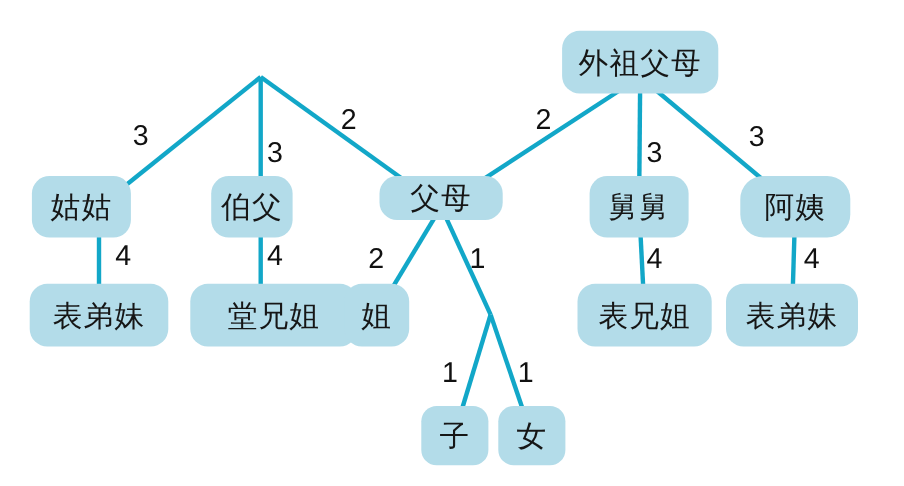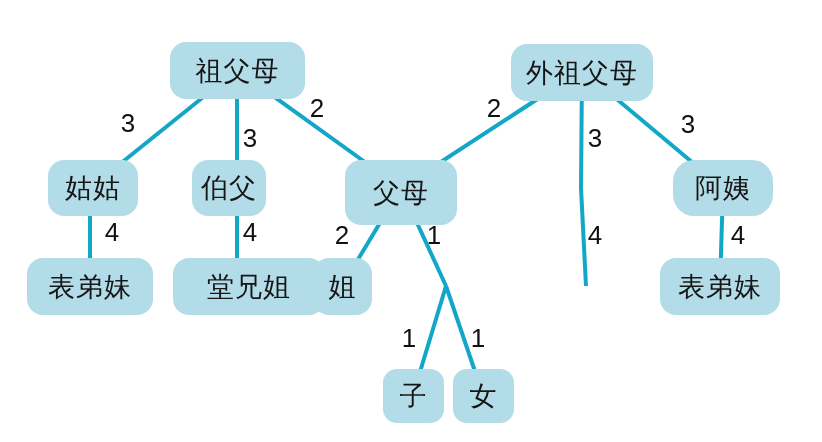--- a/index.html
+++ b/index.html
@@ -65,31 +65,32 @@
     <line x1="90" y1="188" x2="90" y2="286"></line>
     <line x1="237" y1="188" x2="237" y2="286"></line>
     <line x1="401" y1="188" x2="342" y2="286"></line>
     <line x1="401" y1="188" x2="446" y2="286"></line>
     <line x1="581" y1="188" x2="586" y2="286"></line>
     <line x1="723" y1="188" x2="720" y2="286"></line>
     <line x1="446" y1="286" x2="413" y2="395"></line>
     <line x1="446" y1="286" x2="483" y2="395"></line>
   </svg>
 
-  <div class="node" style="left:170px; top:42px;  width:135px; height:57px;">祖父母</div>
-  <div class="node" style="left:511px; top:44px;  width:142px; height:57px;border-radius:16px;">外祖父母</div>
+  <div class="node" style="left:511px; top:28px;  width:142px; height:57px;border-radius:16px;">外祖父母</div>
 
-  <div class="node" style="left:48px;  top:160px; width:90px;  height:56px;">姑姑</div>
+  <div class="node" style="left:29px;  top:160px; width:90px;  height:56px;">姑姑</div>
   <div class="node" style="left:192px; top:160px; width:74px;  height:56px;">伯父</div>
-  <div class="node" style="left:345px; top:160px; width:112px; height:65px;">父母</div>
+  <div class="node" style="left:345px; top:160px; width:112px; height:40px;">父母</div>
+  <div class="node" style="left:536px; top:160px; width:90px;  height:56px;">舅舅</div>
   <div class="node" style="left:673px; top:160px; width:100px; height:56px;border-radius:21px;">阿姨</div>
 
   <div class="node" style="left:27px;  top:258px; width:126px; height:57px;">表弟妹</div>
   <div class="node" style="left:173px; top:258px; width:152px; height:57px;">堂兄姐</div>
   <div class="node" style="left:313px; top:258px; width:59px;  height:57px;">姐</div>
+  <div class="node" style="left:525px; top:258px; width:122px; height:57px;">表兄姐</div>
   <div class="node" style="left:660px; top:258px; width:120px; height:57px;">表弟妹</div>
 
   <div class="node small" style="left:383px; top:369px; width:61px; height:54px;">子</div>
   <div class="node small" style="left:453px; top:369px; width:61px; height:54px;">女</div>
 
   <span class="edge-label" style="left:128px; top:123px;">3</span>
   <span class="edge-label" style="left:250px; top:138px;">3</span>
   <span class="edge-label" style="left:317px; top:108px;">2</span>
   <span class="edge-label" style="left:494px; top:108px;">2</span>
   <span class="edge-label" style="left:595px; top:138px;">3</span>

